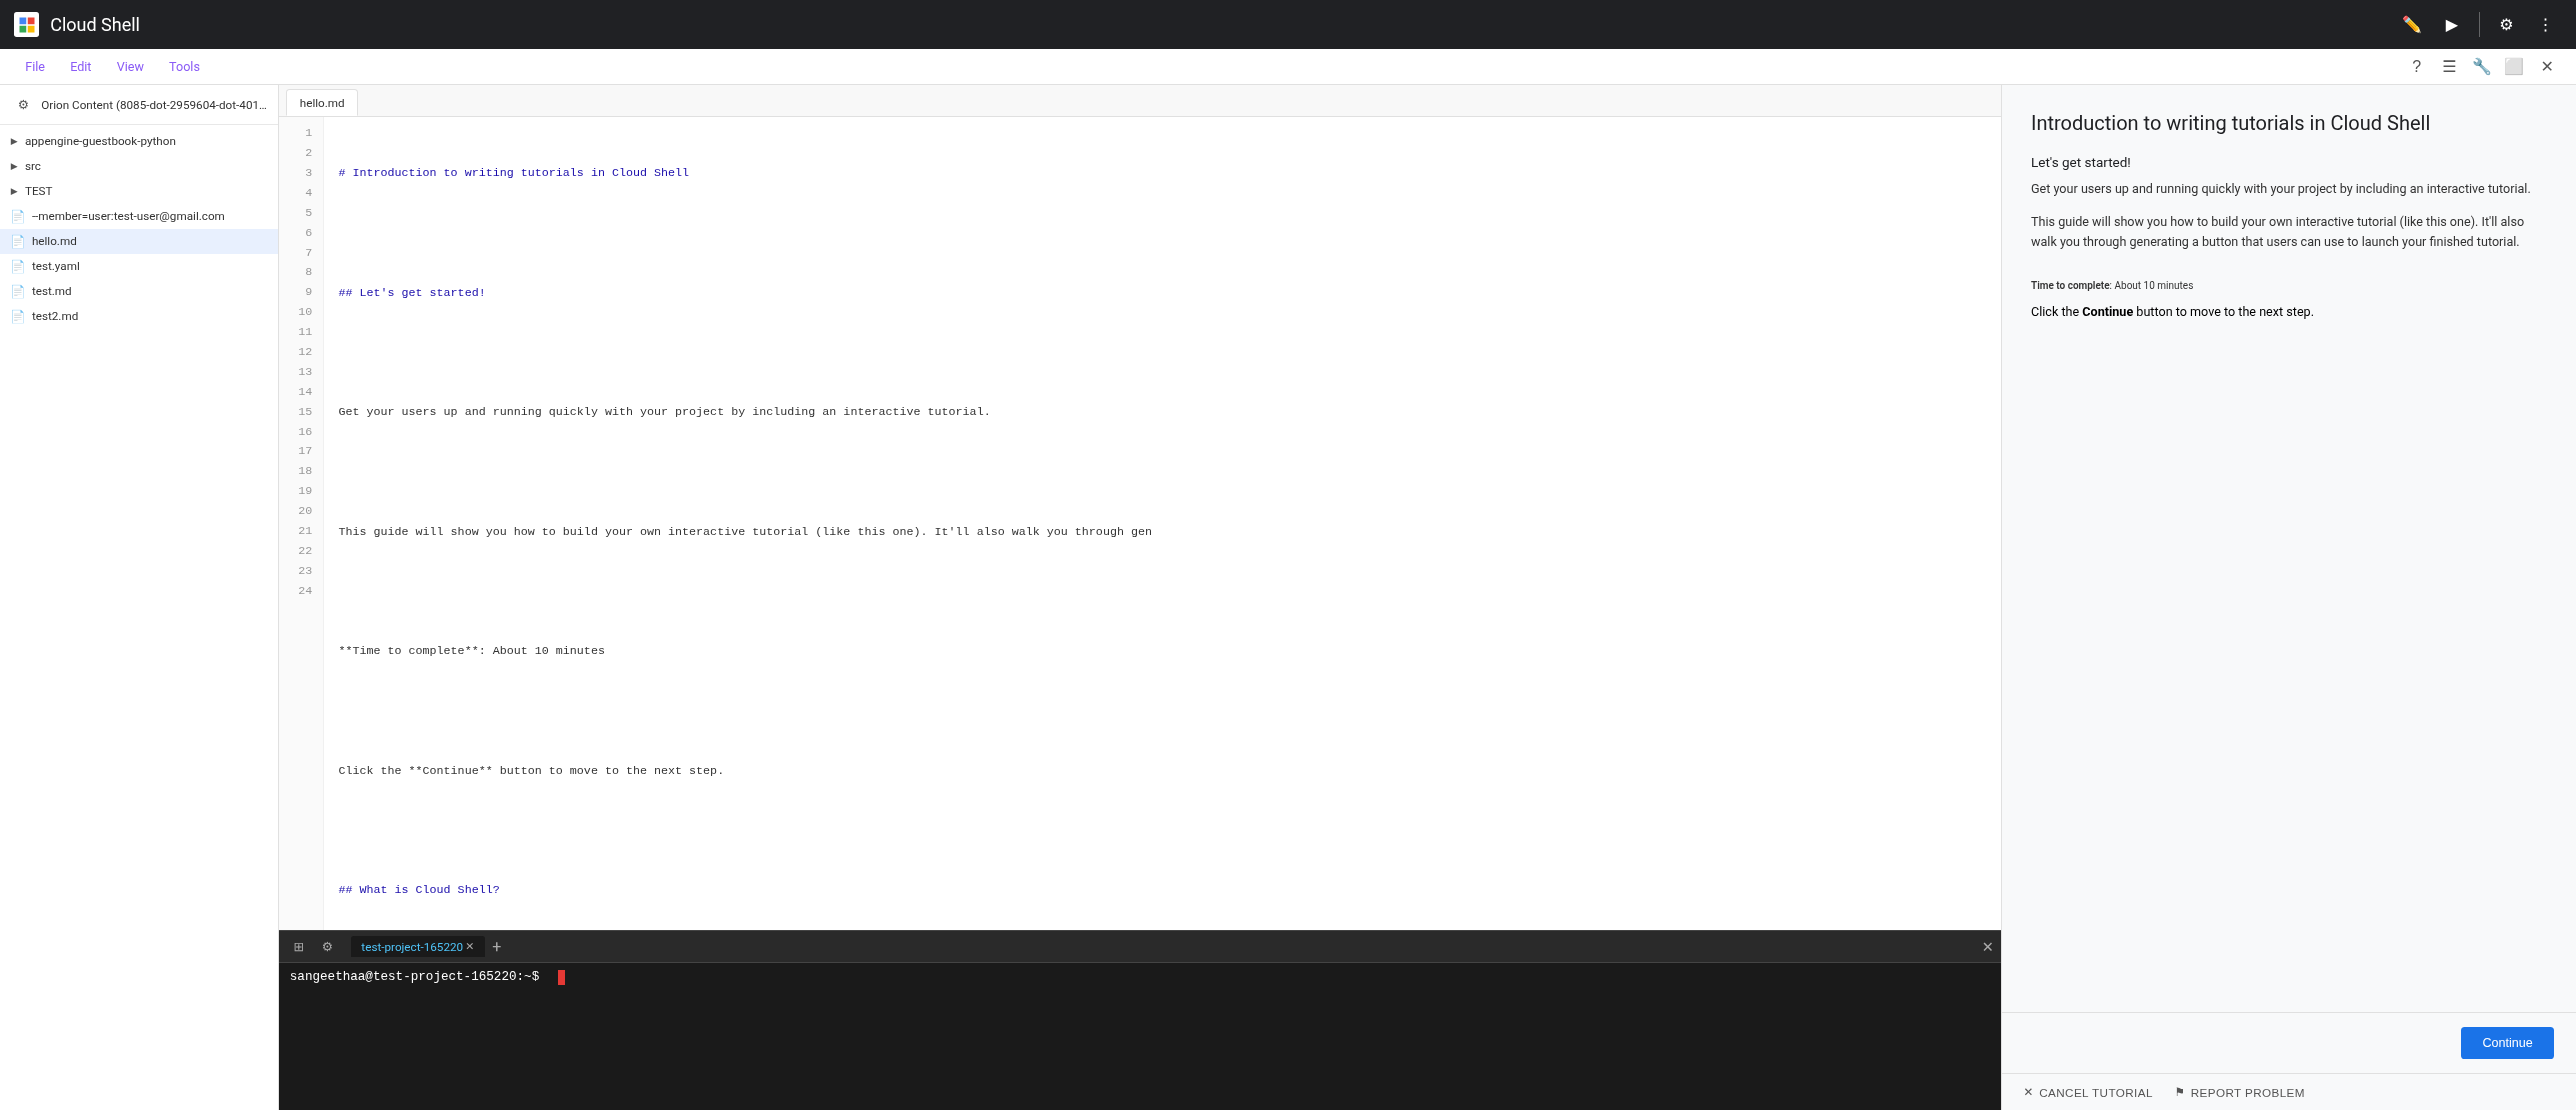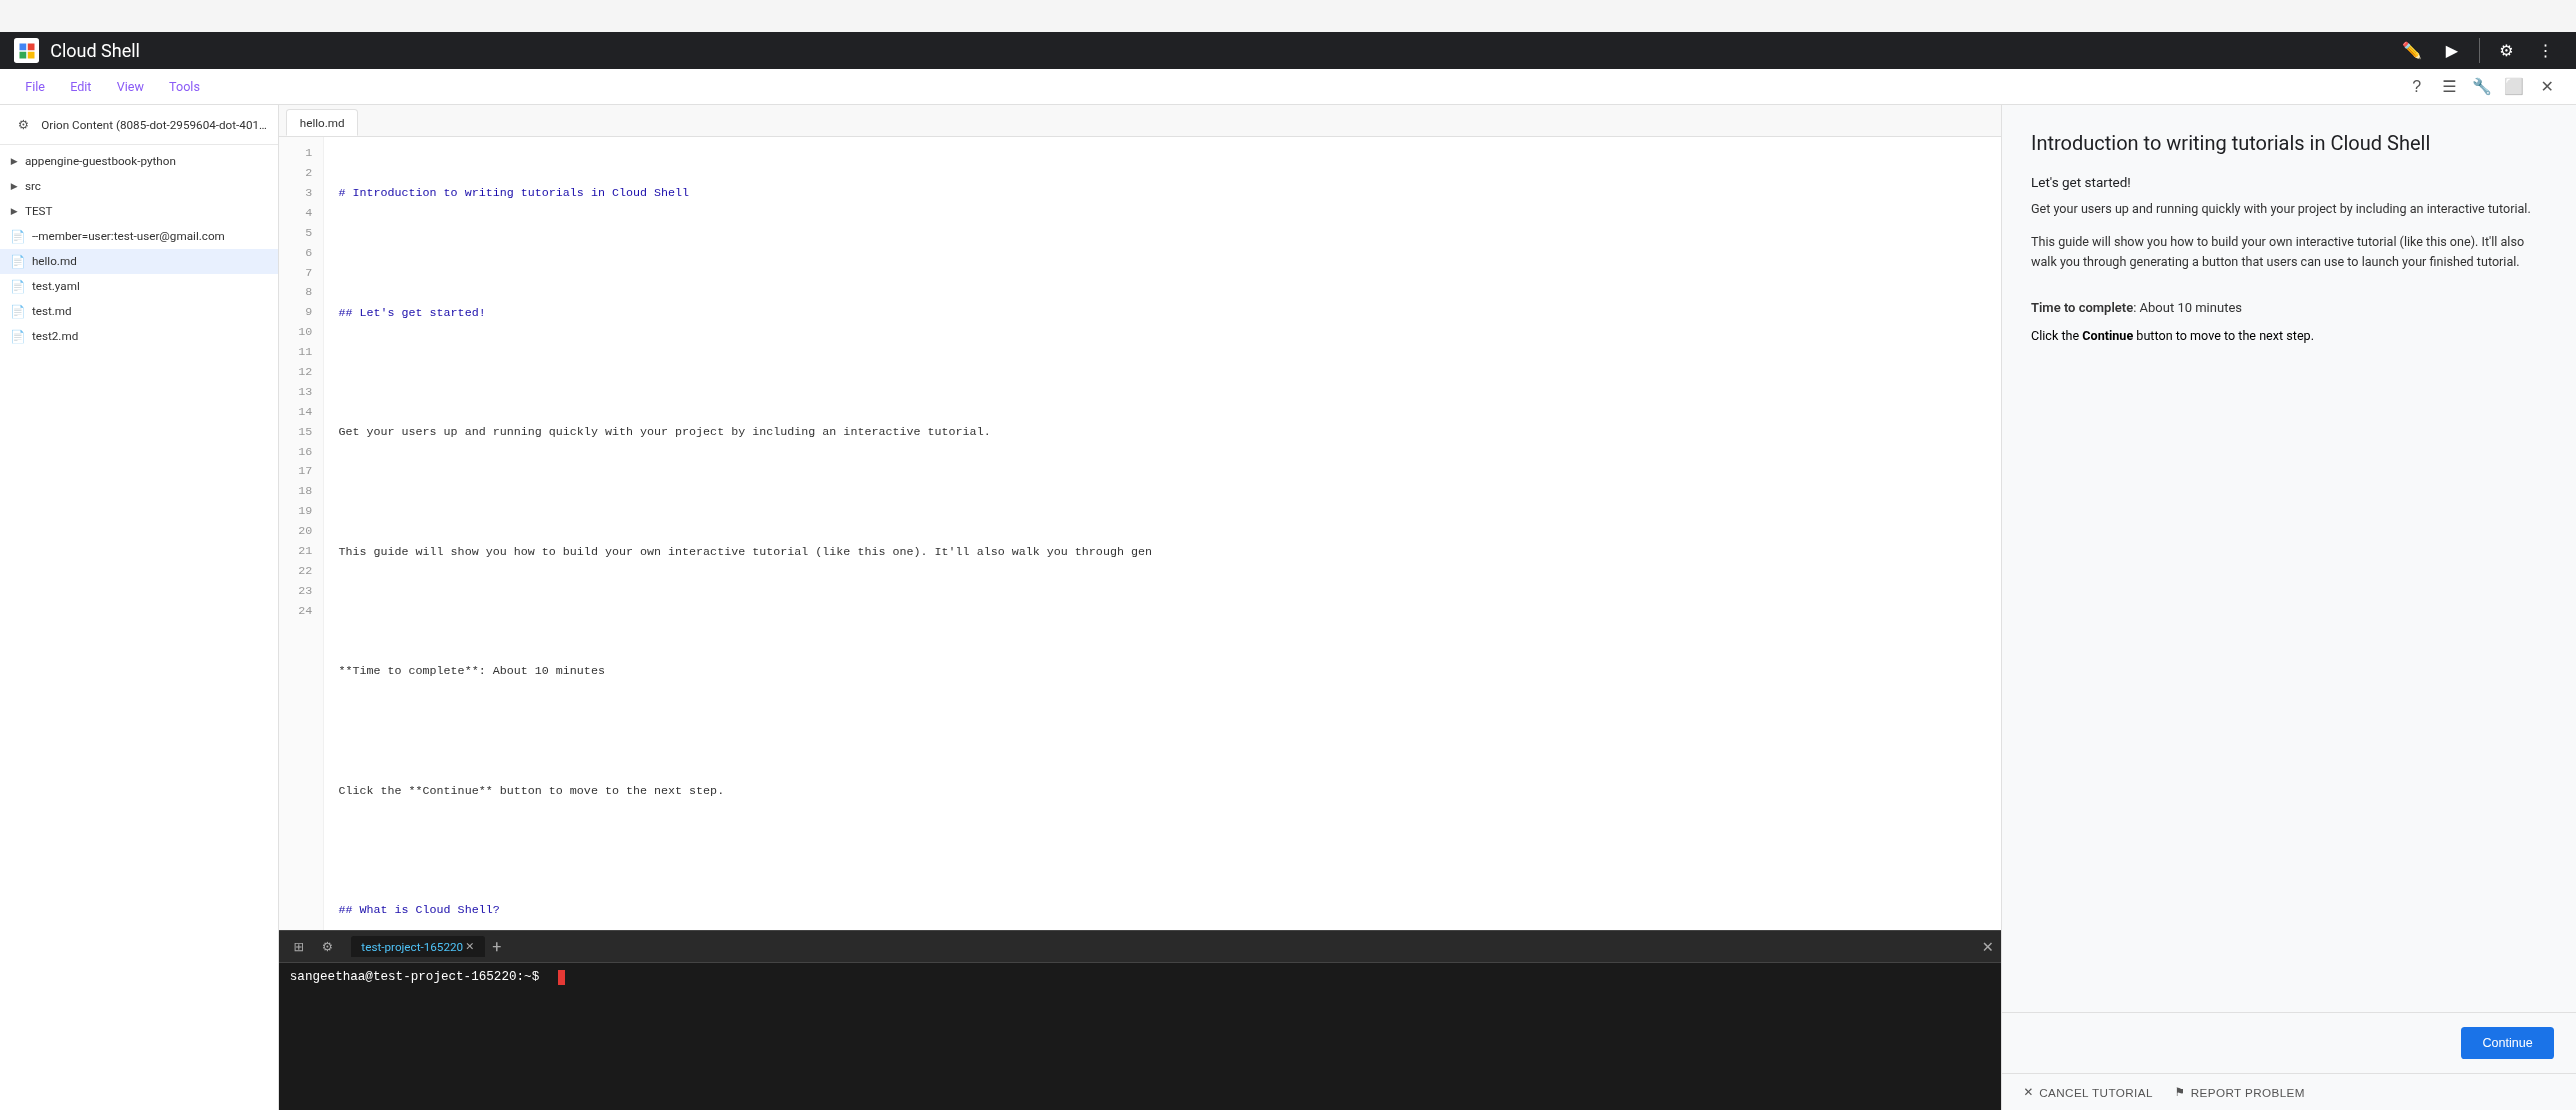--- a/index.html
+++ b/index.html
@@ -2,27 +2,26 @@
 <html style="font-size:14.4px"><head>
   <meta charset="utf-8">
   <style>
     * { box-sizing: border-box; margin: 0; padding: 0; }
     body { font-family: 'Roboto', Arial, sans-serif; background: #f5f5f5; height: 100vh; overflow: hidden; display: flex; flex-direction: column; }
 
     
     .topbar {
       background: #202124;
       color: #fff;
-      height: 37px;
+      height: 49px;
       display: flex;
       align-items: center;
       padding: 0 14.4px;
       flex-shrink: 0;
       gap: 10.8px;
-      margin-top: 32px;
     }
     .topbar-logo {
       width: 25px; height: 25px;
       background: #fff;
       border-radius: 2.7px;
       display: flex; align-items: center; justify-content: center;
       flex-shrink: 0;
     }
     .topbar-logo svg { width: 18px; height: 18px; }
     .topbar-title {
@@ -311,21 +310,21 @@
       color: #202124;
       margin-bottom: 9px;
     }
     .panel-text {
       font-size: 12.6px;
       color: #333;
       line-height: 1.6;
       margin-bottom: 12.6px;
     }
     .panel-time-label {
-      font-size: 13px;
+      font-size: 10px;
       color: #333;
       margin-bottom: 12.6px;
       margin-top: 28px;
     }
     .panel-time-label span.bold { font-weight: 600; }
     .panel-continue-note {
       font-size: 12.6px;
       color: #000000;
       margin-bottom: 18px;
     }

